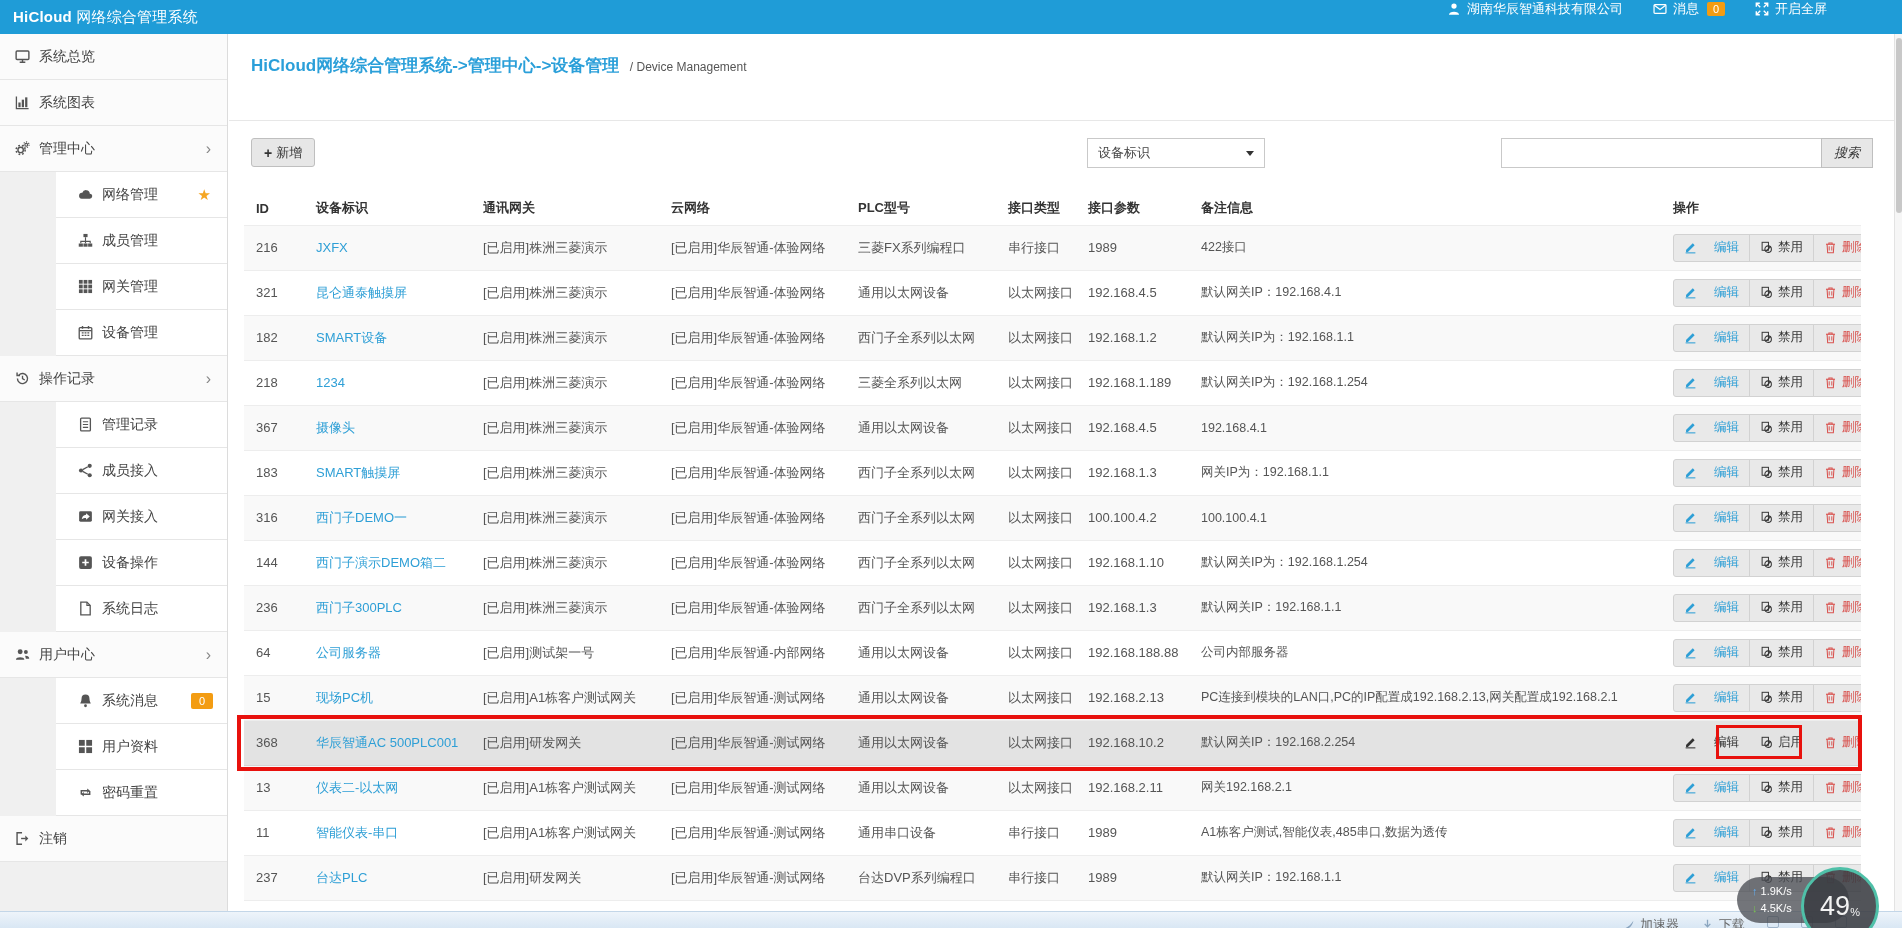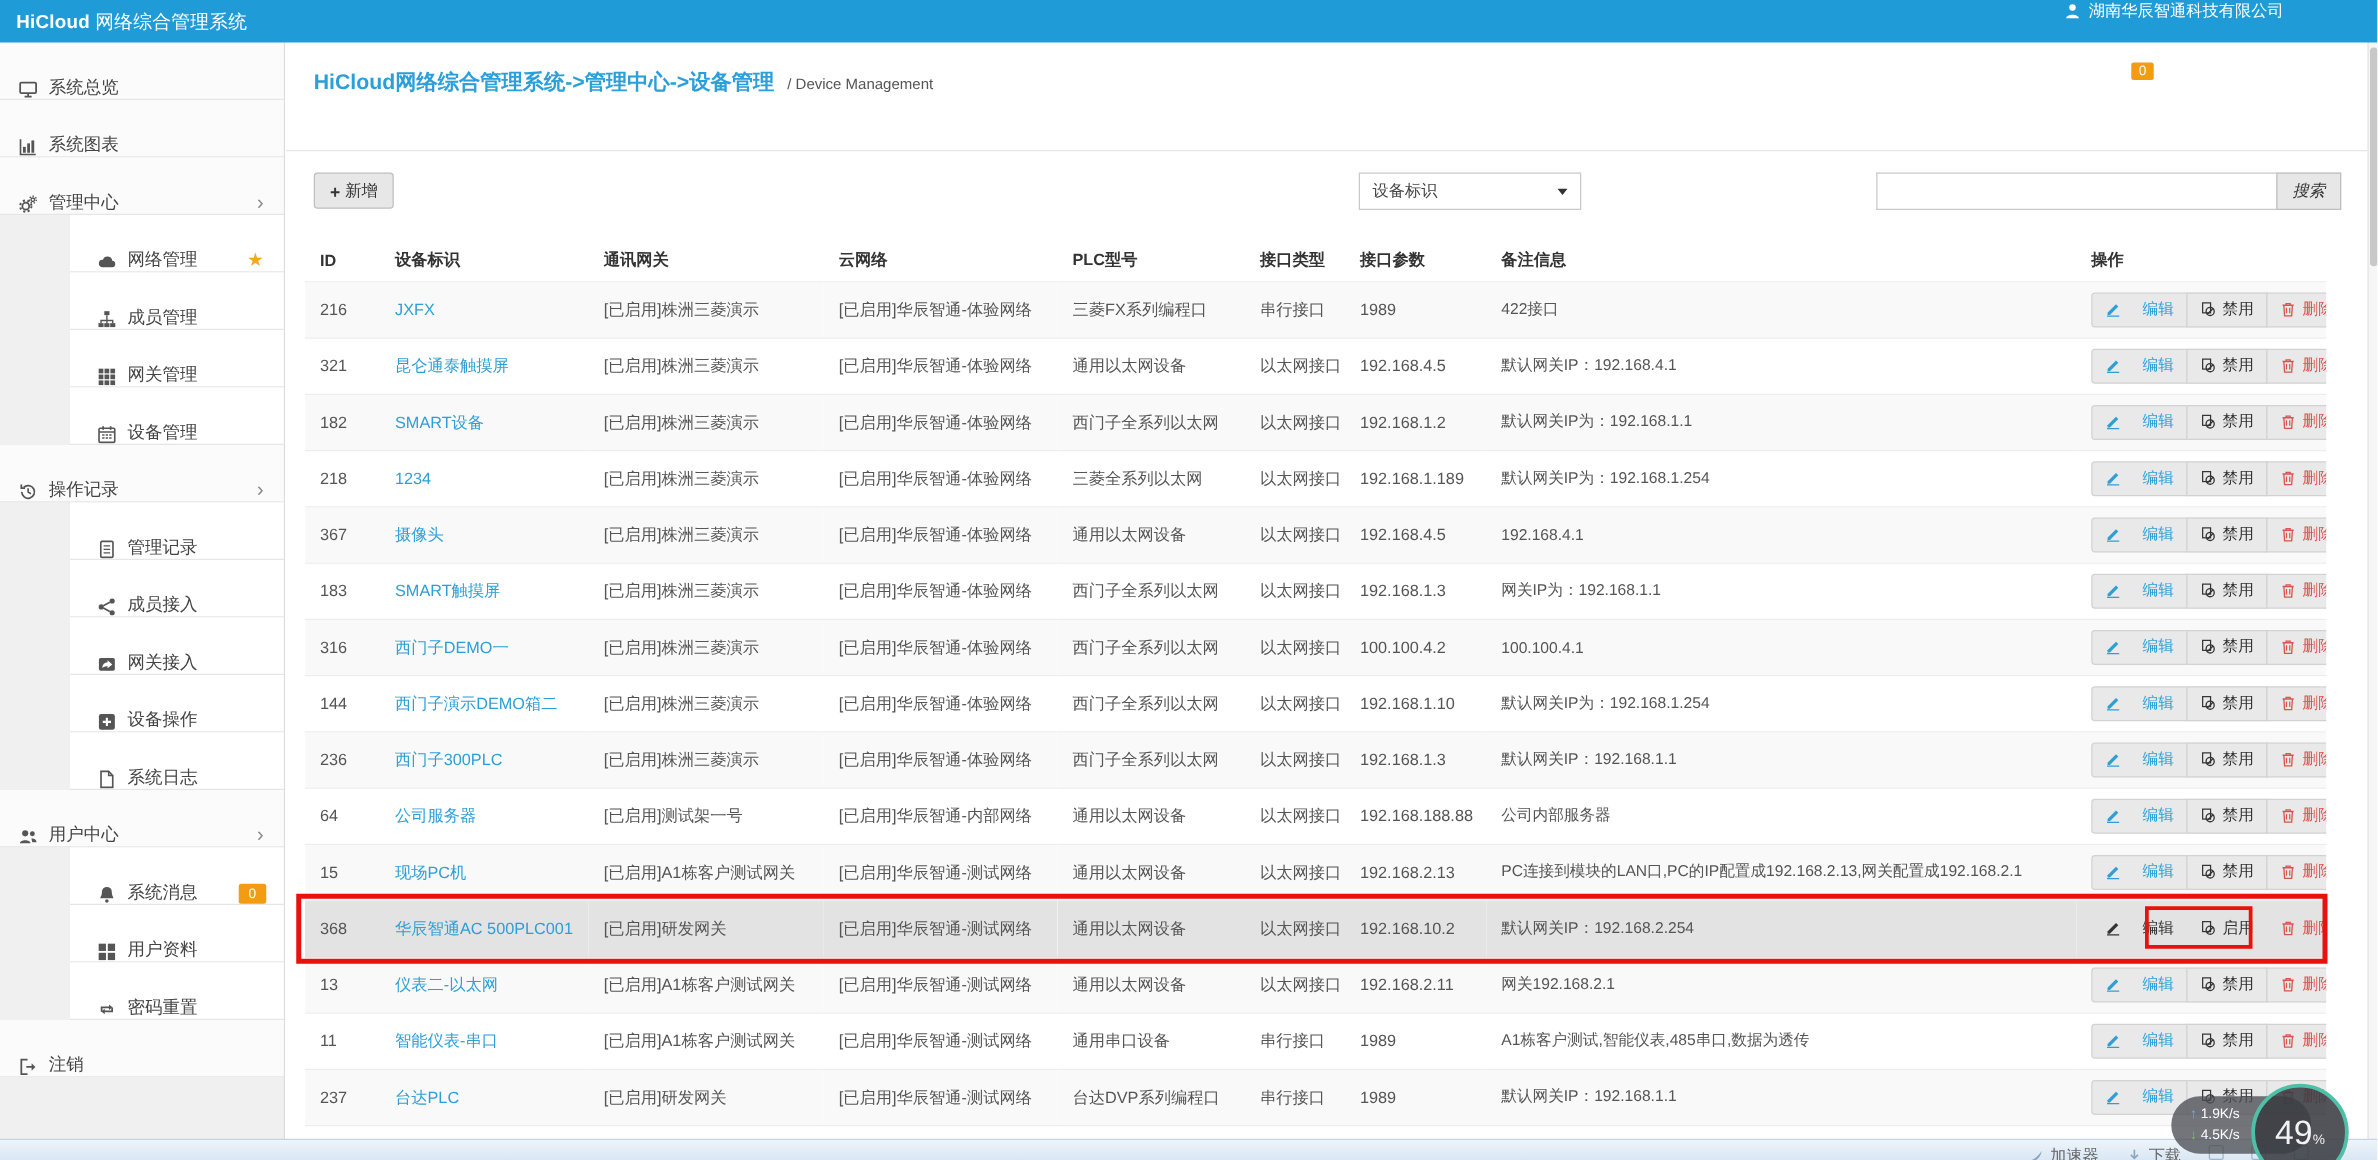--- a/index.html
+++ b/index.html
@@ -5,29 +5,29 @@
   * { margin:0; padding:0; box-sizing:border-box; }
   html,body { width:1902px; height:928px; overflow:hidden; background:#fff;
     font-family:"Liberation Sans","DejaVu Sans",sans-serif; }
   body { position:relative; }
 
   
   .topbar { position:absolute; left:0; top:0; width:1902px; height:34px; background:#1f9cd7; z-index:45;
     display:flex; align-items:center; color:#fff; }
   .brand { padding-left:13px; font-size:15px; letter-spacing:.2px; }
   .brand b { font-weight:bold; }
-  .topbar-right { position:absolute; right:75px; top:0; height:34px; display:flex; align-items:flex-start; gap:30px; font-size:13px;flex-direction:column; }
+  .topbar-right { position:absolute; right:75px; top:0; height:34px; display:flex; align-items:flex-start; gap:30px; font-size:13px; }
   .top-item { display:flex; align-items:center; gap:6px; cursor:pointer; }
   .top-item .ic { width:14px; height:14px; display:inline-block; }
   .tbadge { background:#f39c12; color:#fff; font-size:11px; padding:1px 6px; border-radius:2px; margin-left:2px; }
 
   
   .sidebar { position:absolute; left:0; top:34px; width:228px; height:894px; background:#f0f0f0; border-right:1px solid #dcdcdc; }
   .side-list { list-style:none; }
-  .sitem { height:46px; display:flex; align-items:flex-end; gap:9px; font-size:14px; color:#444;
+  .sitem { height:46px; display:flex; align-items:center; gap:9px; font-size:14px; color:#444;
     border-bottom:1px solid #e6e6e6; background:#fbfbfb; padding-left:15px; cursor:pointer; position:relative; }
   .sitem.sub { margin-left:56px; background:#fff; padding-left:22px; }
   .sitem .ic { width:15px; height:15px; color:#555; flex:none; }
   .chev { position:absolute; right:16px; color:#888; font-size:16px; line-height:1; }
   .sstar { position:absolute; right:16px; color:#f5a623; font-size:15px; }
   .sbadge { position:absolute; right:14px; background:#f39c12; color:#fff; font-size:11px; padding:2px 8px; border-radius:2px; }
 
   
   .content { position:absolute; left:229px; top:34px; width:1665px; height:894px; background:#fff; }
   .bc-wrap { height:87px; border-bottom:1px solid #e7e7e7; padding:20px 0 0 22px; }

